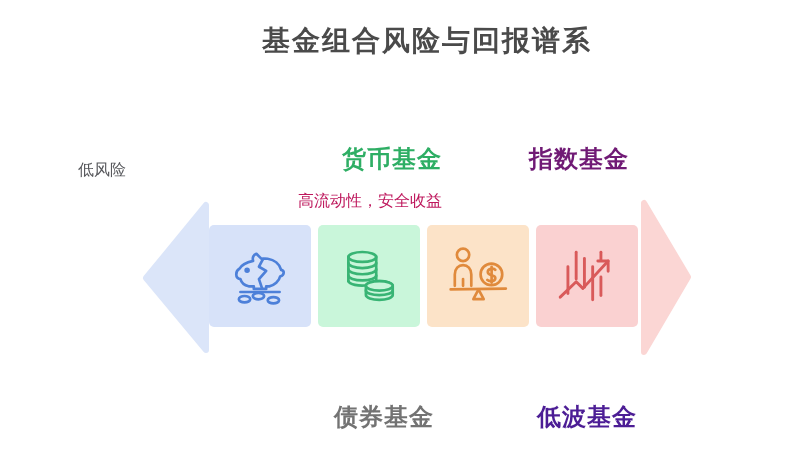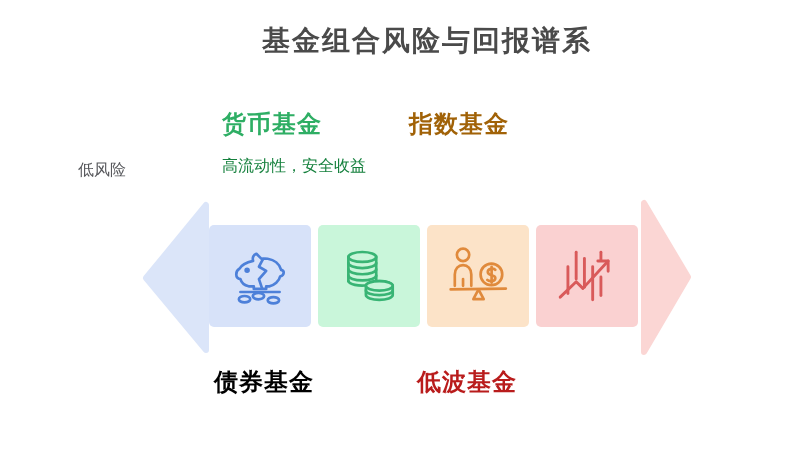--- a/index.html
+++ b/index.html
@@ -5,23 +5,23 @@
   html,body{margin:0;padding:0;background:#ffffff;}
   .page{
     position:relative;width:800px;height:461px;background:#ffffff;overflow:hidden;
     font-family:"DejaVu Sans","Liberation Sans",sans-serif;margin:0 auto;
   }
   .title{
     position:absolute;left:0;top:22px;width:100%;margin:0;
     text-align:center;transform:translateX(25px);
     font-size:28px;font-weight:bold;color:#4a4a4a;letter-spacing:2px;
   }
-  .fund-group{position:absolute;width:220px;text-align:left;}
+  .fund-group{position:absolute;width:220px;text-align:right;margin-top:35px;}
   .fund-name{font-size:24px;font-weight:bold;line-height:32px;letter-spacing:1px;}
-  .fund-desc{font-size:16px;line-height:24px;color:#15803d;margin-top:14px;white-space:nowrap;}
+  .fund-desc{font-size:16px;line-height:24px;color:#be185d;margin-top:14px;white-space:nowrap;}
   .risk-label{
     position:absolute;width:120px;text-align:left;top:158px;
     font-size:16px;line-height:24px;color:#55565a;
   }
   .box{
     position:absolute;top:225px;width:102px;height:102px;border-radius:5px;
     display:flex;align-items:center;justify-content:center;
   }
   .box svg{width:66px;height:66px;display:block;}
   .arrow-svg{position:absolute;display:block;}
@@ -31,21 +31,21 @@
 
 <div class="page">
 
   <h1 class="title">基金组合风险与回报谱系</h1>
 
   <div class="fund-group" style="left:220px;top:108px">
     <div class="fund-name" style="color: rgb(46, 174, 100);">货币基金</div>
     <div class="fund-desc">高流动性，安全收益</div>
   </div>
   <div class="fund-group" style="left:407px;top:108px">
-    <div class="fund-name" style="color: #a16207;">指数基金</div>
+    <div class="fund-name" style="color: #701a75;">指数基金</div>
   </div>
 
   <div class="risk-label" style="left:76px">低风险</div>
 
   <svg class="arrow-svg" style="left:137px;top:198px" width="72" height="160" viewBox="0 0 72 160">
     <path d="M67,7 L67,152 L7,80 Z" stroke-width="6" stroke-linejoin="round" fill="#dbe5f9" stroke="#dbe5f9"></path>
   </svg>
   <svg class="arrow-svg" style="left:638px;top:198px" width="54" height="160" viewBox="0 0 54 160">
     <path d="M4,5 L4,154 L48,79 Z" stroke-width="6" stroke-linejoin="round" fill="#fbd6d4" stroke="#fbd6d4"></path>
   </svg>
@@ -105,19 +105,19 @@
         <path d="M37.5,23 L37.5,55"></path>
         <path d="M45.5,9 L45.5,17"></path>
         <path d="M45.5,33 L45.5,51"></path>
         <path d="M6,52.5 L21.5,37.5 L28,44 L52.5,17.5"></path>
         <path d="M42.5,17.5 L52.5,17.5 L52.5,27.5"></path>
       </g>
     </svg>
   </div>
 
   <div class="fund-group" style="left:212px;top:366px">
-    <div class="fund-name" style="color: #000000;">债券基金</div>
+    <div class="fund-name" style="color: #737373;">债券基金</div>
   </div>
   <div class="fund-group" style="left:415px;top:366px">
-    <div class="fund-name" style="color: #b91c1c;">低波基金</div>
+    <div class="fund-name" style="color: #4c1d95;">低波基金</div>
   </div>
 
 </div>
 
 </body></html>

